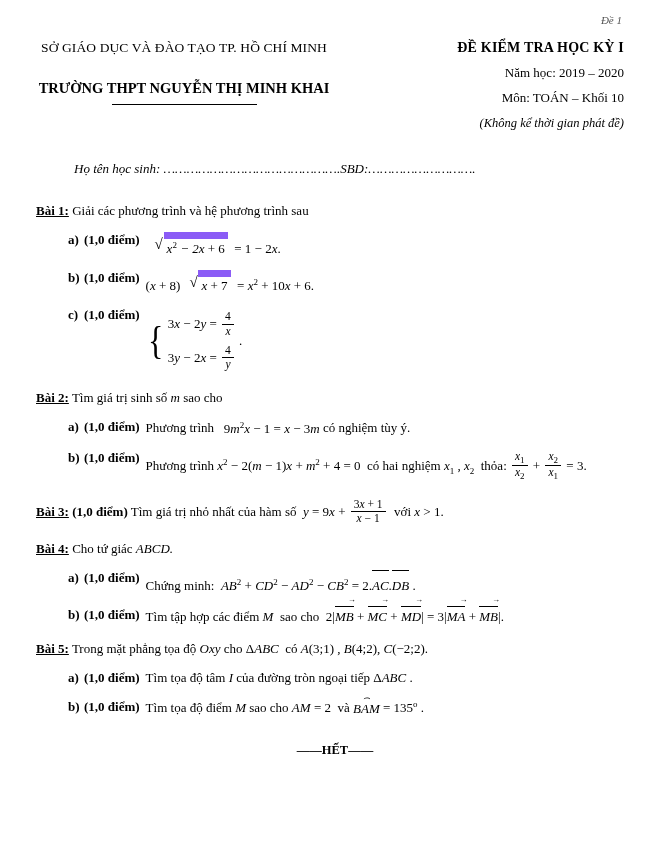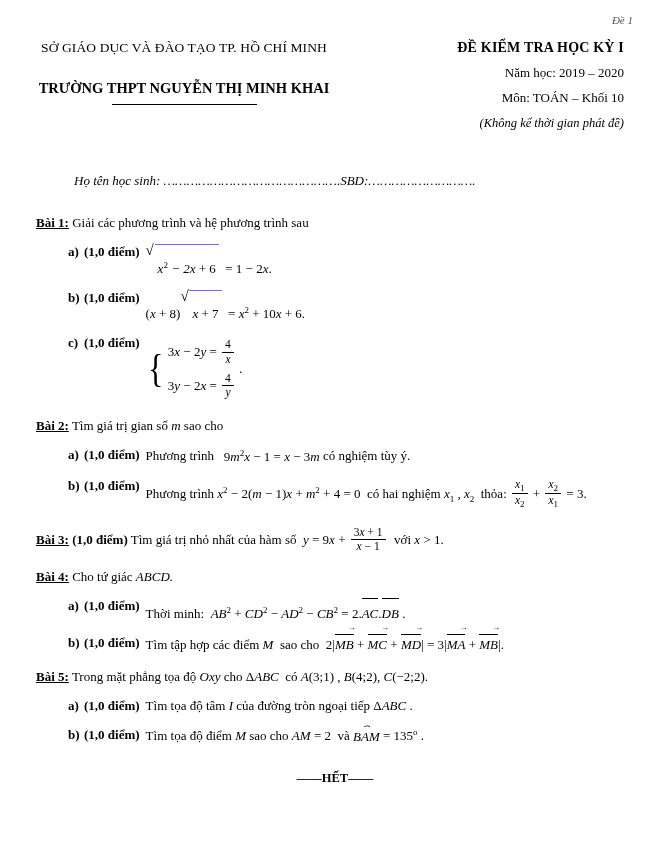--- a/index.html
+++ b/index.html
@@ -18,21 +18,21 @@
   .page {
     position: relative;
     width: 660px;
     height: 858px;
     padding: 0;
     box-sizing: border-box;
   }
   .exam-code {
     position: absolute;
     top: 14px;
-    right: 27px;
+    right: 38px;
     font-size: 11px;
     font-style: italic;
     color: #555;
   }
   .header {
     display: flex;
     flex-direction: row;
     padding-top: 40px;
   }
   .header-left {
@@ -73,21 +73,21 @@
     font-size: 13px;
     font-weight: normal;
     margin-top: 9px;
   }
   .hr5 {
     font-size: 12.5px;
     font-style: italic;
     margin-top: 10px;
   }
   .student-line {
-    margin-top: 42px;
+    margin-top: 30px;
     padding-left: 74px;
     padding-right: 36px;
     font-size: 13px;
     font-style: italic;
     white-space: nowrap;
   }
   .content {
     margin-top: 26px;
     padding-left: 36px;
     padding-right: 26px;
@@ -121,23 +121,23 @@
     margin-right: 6px;
   }
   .item .body {
     flex: 1;
   }
   .mi { font-style: italic; }
   
   .sq {
     display: inline-block;
     position: relative;
-    border-top: 1px solid #8b5cf6;
-    padding: 15px 3px 0 3px;
-    margin-left: 9px;
+    border-top: 7px solid #8b5cf6;
+    padding: 1px 3px 0 3px;
+    margin-left: 18px;
   }
   .sq:before {
     content: "√";
     position: absolute;
     left: -9px;
     top: -2px;
     font-size: 15px;
     line-height: 1;
   }
   sup.e { font-size: 9px; vertical-align: super; }
@@ -278,21 +278,21 @@
               <span class="frac"><span class="num">4</span><span class="den mi">y</span></span>
             </div>
           </span>
           <span>&nbsp;.</span>
         </span>
       </span>
     </div>
 
     <div class="prob-head">
       <span class="tag">Bài 2:</span>
-      <span>Tìm giá trị gian số</span>
+      <span>Tìm giá trị sinh số</span>
       <span class="mi">m</span>
       <span>sao cho</span>
     </div>
 
     <div class="item">
       <span class="lbl">a)</span>
       <span class="pts">(1,0 điểm)</span>
       <span class="body">
         <span>Phương trình</span>
         <span>&nbsp; 9<span class="mi">m</span><sup class="e">2</sup><span class="mi">x</span> − 1 = <span class="mi">x</span> − 3<span class="mi">m</span></span>
@@ -332,21 +332,21 @@
     <div class="prob-head">
       <span class="tag">Bài 4:</span>
       <span>Cho tứ giác</span>
       <span class="mi">ABCD.</span>
     </div>
 
     <div class="item">
       <span class="lbl">a)</span>
       <span class="pts">(1,0 điểm)</span>
       <span class="body">
-        <span>Thời minh:</span>
+        <span>Chứng minh:</span>
         <span>
           &nbsp;<span class="mi">AB</span><sup class="e">2</sup> + <span class="mi">CD</span><sup class="e">2</sup> − <span class="mi">AD</span><sup class="e">2</sup> − <span class="mi">CB</span><sup class="e">2</sup> = 2.<span class="ovl mi">AC</span>.<span class="ovl mi">DB</span> .
         </span>
       </span>
     </div>
 
     <div class="item">
       <span class="lbl">b)</span>
       <span class="pts">(1,0 điểm)</span>
       <span class="body">

